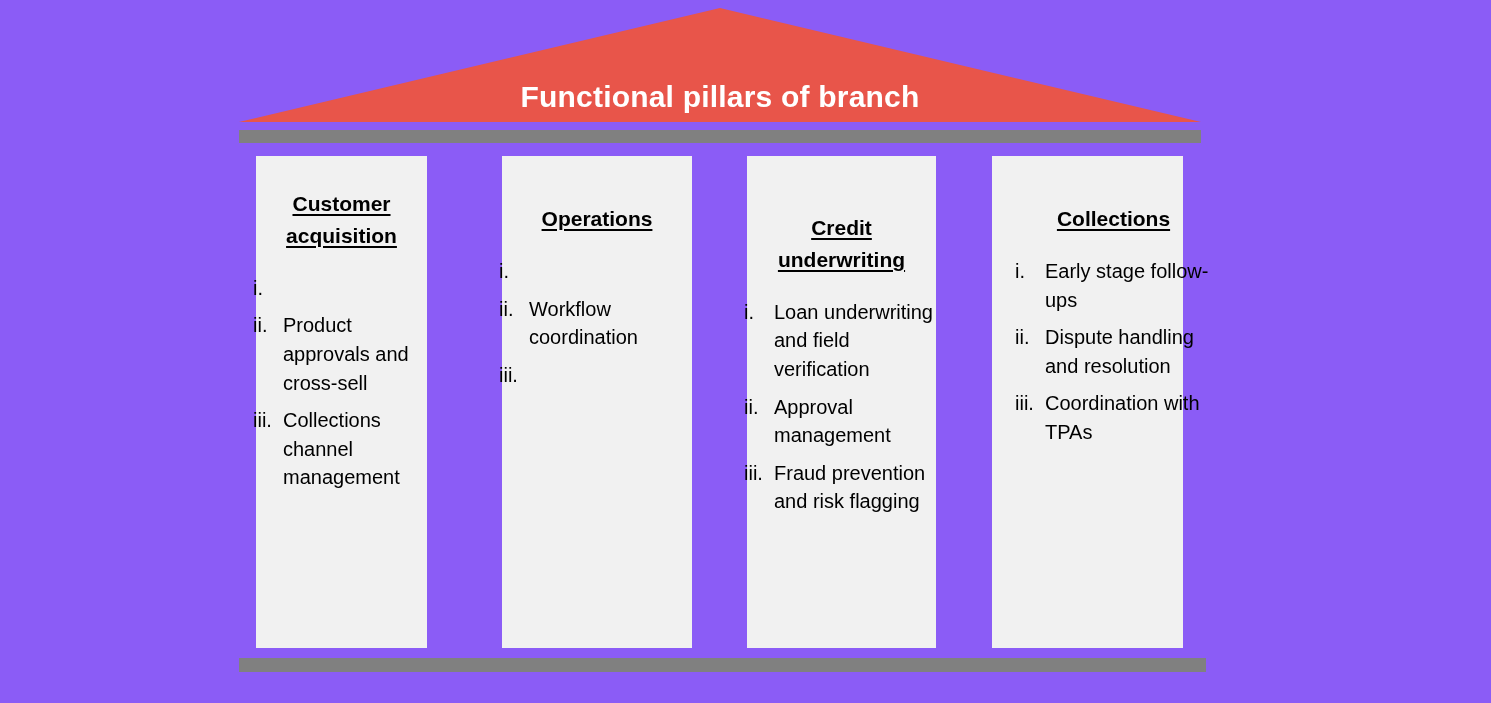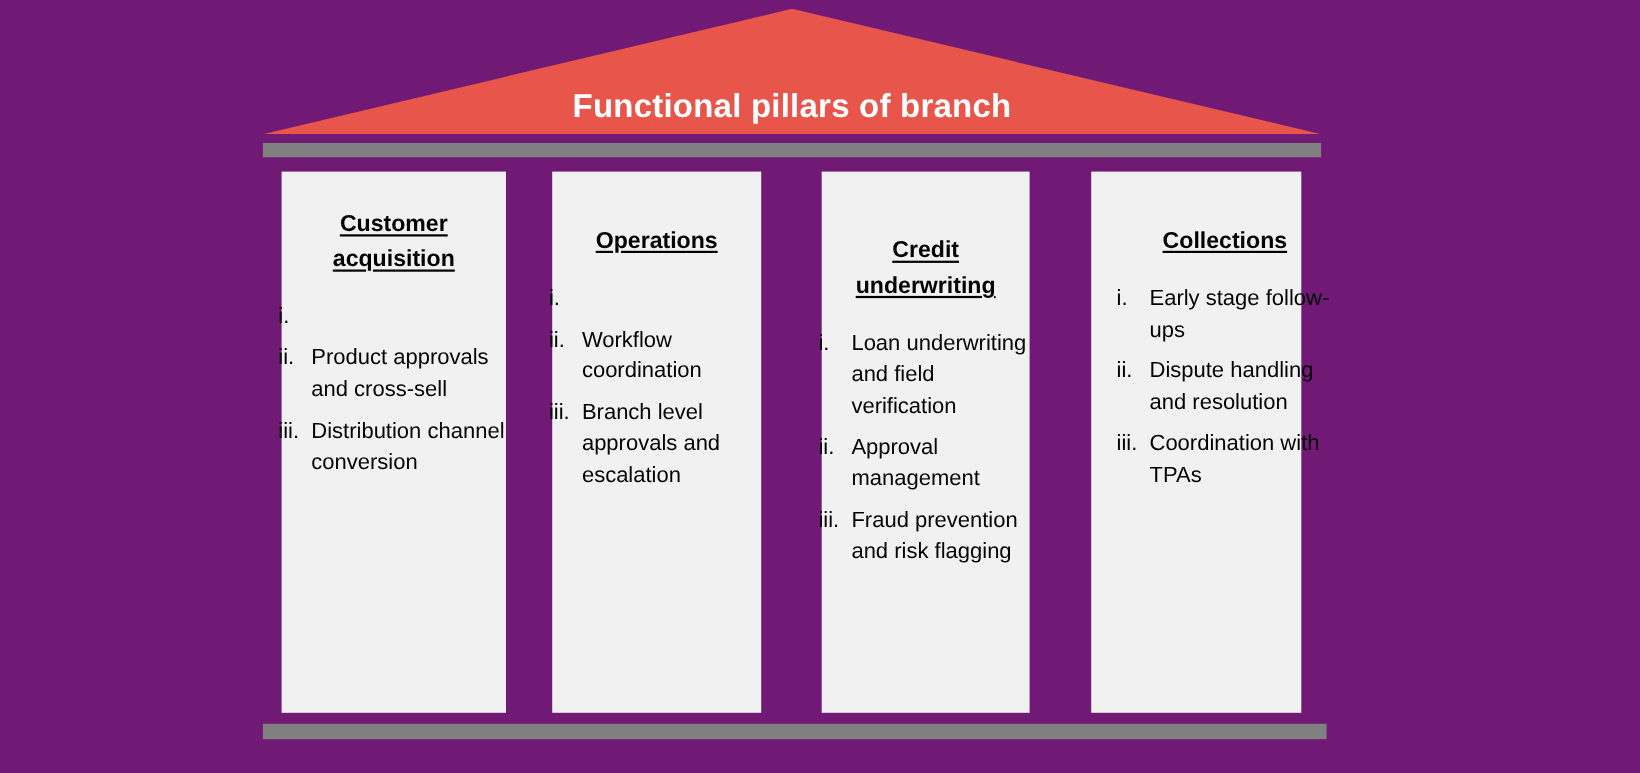--- a/index.html
+++ b/index.html
@@ -9,21 +9,21 @@
   }
   body {
     font-family: "Liberation Sans", sans-serif;
     -webkit-font-smoothing: antialiased;
   }
   #canvas {
     position: relative;
     width: 1491px;
     height: 703px;
     overflow: hidden;
-    background: #701a75;
+    background: #8b5cf6;
   }
 
   
   #roof {
     position: absolute;
     left: 239px;
     top: 8px;
     width: 962px;
     height: 114px;
   }
@@ -115,21 +115,21 @@
     min-width: 30px;
     text-align: left;
     white-space: nowrap;
   }
   .item-text {
     flex: 1 1 auto;
     white-space: pre-line;
   }
 
   
-  #pillar-0 { left: 256px;  width: 204px; }
+  #pillar-0 { left: 256px;  width: 171px; }
   #pillar-1 { left: 502px;  width: 190px; }
   #pillar-2 { left: 747px;  width: 189px; }
   #pillar-3 { left: 992px;  width: 191px; }
 
   #pillar-0 .pillar-inner { padding-left: 0px;  padding-right: 2px; }
   #pillar-1 .pillar-inner { padding-left: 0px;  padding-right: 2px; }
   #pillar-2 .pillar-inner { padding-left: 0px;  padding-right: 2px; margin-top: 24px; }
   #pillar-3 .pillar-inner { padding-left: 0px;  padding-right: 2px; margin-left: 26px; }
 
   
@@ -165,21 +165,21 @@
         <ul class="pillar-list">
           <li>
             <span class="marker">i.</span>
           </li>
           <li>
             <span class="marker">ii.</span>
             <span class="item-text">Product approvals and cross-sell</span>
           </li>
           <li>
             <span class="marker">iii.</span>
-            <span class="item-text">Distribution channel conversion</span>
+            <span class="item-text">Collections channel management</span>
           </li>
         </ul>
       </div>
     </div>
   </div>
 
   <div class="pillar" id="pillar-1">
     <div class="pillar-inner">
       <div class="pillar-heading heading-single">
         <span class="hline">Operations</span>
@@ -188,21 +188,20 @@
         <ul class="pillar-list">
           <li>
             <span class="marker">i.</span>
           </li>
           <li>
             <span class="marker">ii.</span>
             <span class="item-text">Workflow coordination</span>
           </li>
           <li>
             <span class="marker">iii.</span>
-            <span class="item-text">Branch level approvals and escalation</span>
           </li>
         </ul>
       </div>
     </div>
   </div>
 
   <div class="pillar" id="pillar-2">
     <div class="pillar-inner">
       <div class="pillar-heading">
         <span class="hline">Credit</span>

